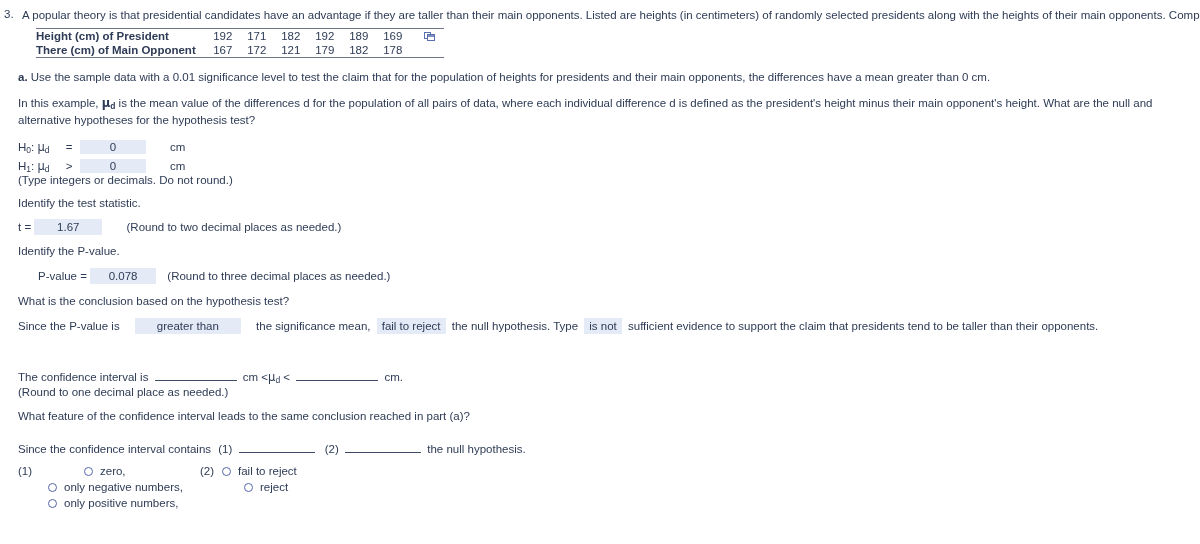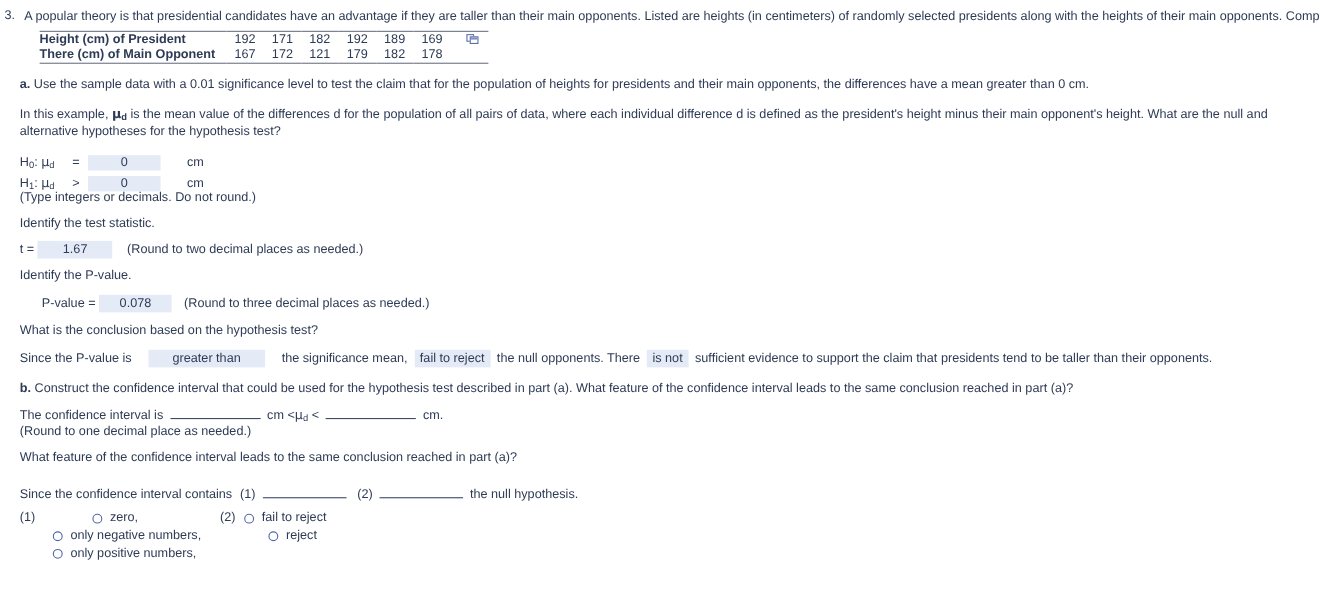--- a/index.html
+++ b/index.html
@@ -269,44 +269,41 @@
   <div class="hyp-row" style="left:18px; top:159px;">
     <span class="hyp-label"><span>H</span><span class="sub">1</span>:&nbsp;<span class="mu">μ</span><span class="sub">d</span></span><span class="hyp-op">&gt;</span><span class="field field-0">0</span><span class="unit">cm</span>
   </div>
 
   <div class="line" style="left:18px; top:173px;">(Type integers or decimals. Do not round.)</div>
 
   <div class="line" style="left:18px; top:196px;">Identify the test statistic.</div>
   <div class="line" style="left:18px; top:219px;">
     <span>t =</span>
     <span class="field field-t">1.67</span>
-    <span style="margin-left:10px;">(Round to two decimal places as needed.)</span>
+    <span style="margin-left:21px;">(Round to two decimal places as needed.)</span>
   </div>
 
   <div class="line" style="left:18px; top:244px;">Identify the P-value.</div>
   <div class="line" style="left:18px; top:268px;margin-left:20px;">
     <span>P-value =</span>
     <span class="field field-p">0.078</span>
     <span style="margin-left:8px;">(Round to three decimal places as needed.)</span>
   </div>
 
   <div class="line" style="left:18px; top:294px;">What is the conclusion based on the hypothesis test?</div>
   <div class="line" style="left:18px; top:318px;">
     <span>Since the P-value is</span>
     <span class="choicebox cb-wide" style="margin:0 12px;">greater than</span>
     <span>the significance mean,</span>
     <span class="choicebox" style="margin:0 3px;">fail to reject</span>
-    <span>the null opponents. There</span>
+    <span>the null hypothesis. Type</span>
     <span class="choicebox" style="margin:0 3px;">is not</span>
     <span>sufficient evidence to support the claim that presidents tend to be taller than their opponents.</span>
   </div>
 
-  <div class="line" style="left:18px; top:346px;">
-    <span class="bold">b.</span><span> Construct the confidence interval that could be used for the hypothesis test described in part (a). What feature of the confidence interval leads to the same conclusion reached in part (a)?</span>
-  </div>
 
   <div class="line" style="left:18px; top:369px;">
     <span>The confidence interval is</span>
     <span class="blank blank-ci"></span>
     <span>cm &lt;</span><span class="mu">μ</span><span class="sub">d</span>
     <span>&lt;</span>
     <span class="blank blank-ci"></span>
     <span>cm.</span>
   </div>
   <div class="line" style="left:18px; top:385px;">(Round to one decimal place as needed.)</div>

